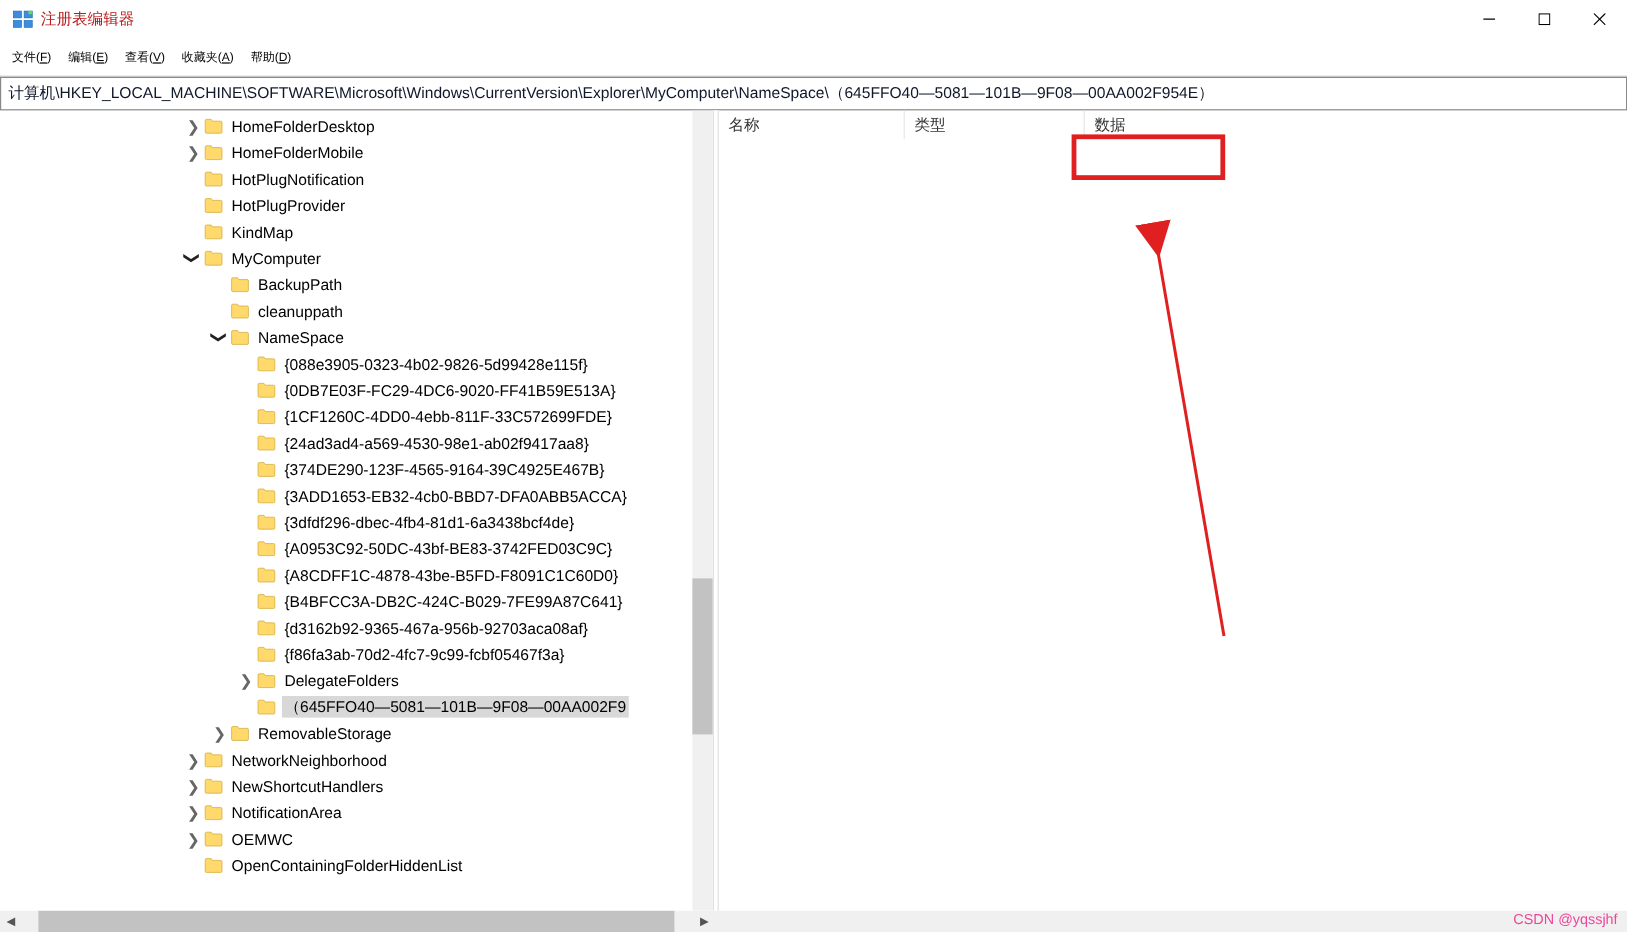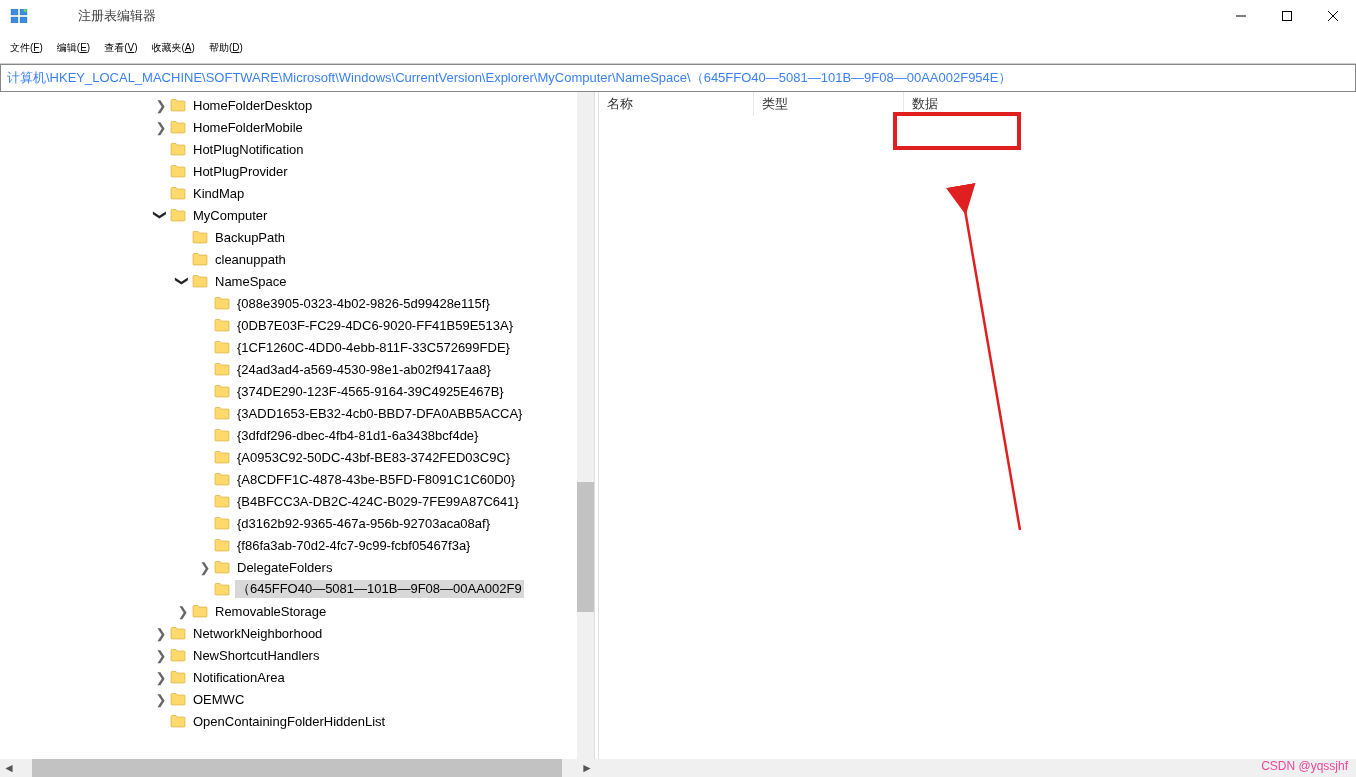--- a/index.html
+++ b/index.html
@@ -1,28 +1,28 @@
 <!DOCTYPE html>
 <html><head>
 <meta charset="utf-8">
 <style>
 * { margin: 0; padding: 0; box-sizing: border-box; font-family: "Microsoft YaHei", "Segoe UI", sans-serif; }
 body { background: #fff; width: 1356px; height: 777px; overflow: hidden; position: relative; }
 
 .titlebar { height: 32px; display: flex; align-items: center; padding: 0 4px; }
 .titlebar .app-icon { width: 18px; height: 18px; margin: 0 6px; }
-.titlebar .title { font-size: 13px; color: #404040; margin-left: 44px; }
+.titlebar .title { font-size: 13px; color: #b91c1c; }
 .win-controls { position: absolute; top: 0; right: 0; display: flex; }
 .win-btn { width: 46px; height: 32px; display: flex; align-items: center; justify-content: center; font-size: 14px; color: #000; }
 
 .menubar { height: 32px; display: flex; align-items: center; padding: 0 10px; gap: 14px; border-bottom: 1px solid #d0d0d0; }
 .menu-item { font-size: 10px; color: #000; cursor: default; }
 .menu-item u { text-decoration: underline; }
 
-.addressbar { height: 28px; border: 1px solid #888; margin: 0; padding: 0 6px; display: flex; align-items: center; font-size: 13px; color: #3b82f6; }
+.addressbar { height: 28px; border: 1px solid #888; margin: 0; padding: 0 6px; display: flex; align-items: center; font-size: 13px; color: #0f172a; }
 
 .content { display: flex; height: calc(100% - 32px - 32px - 28px - 18px); border-top: none; }
 
 .tree-pane { width: 594px; position: relative; overflow: hidden; }
 .tree-scroll { height: 100%; overflow: hidden; position: relative; }
 .vscroll { position: absolute; right: 0; top: 0; width: 17px; height: 100%; background: #f0f0f0; }
 .vscroll-thumb { position: absolute; left: 0; width: 17px; background: #c2c2c2; }
 
 .splitter { width: 5px; background: #fff; border-left: 1px solid #e0e0e0; border-right: 1px solid #e0e0e0; cursor: col-resize; }
 

